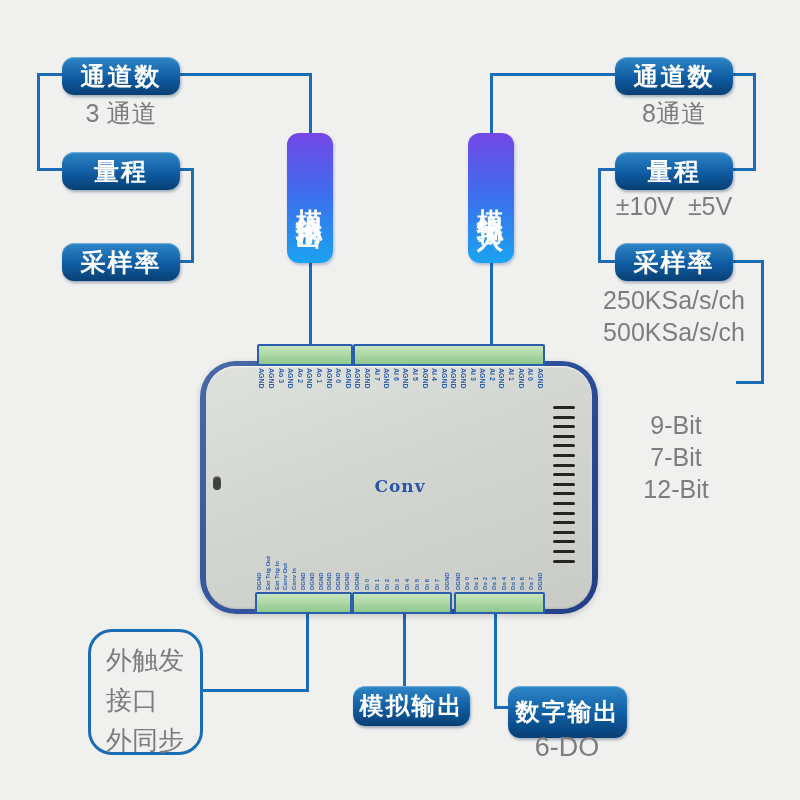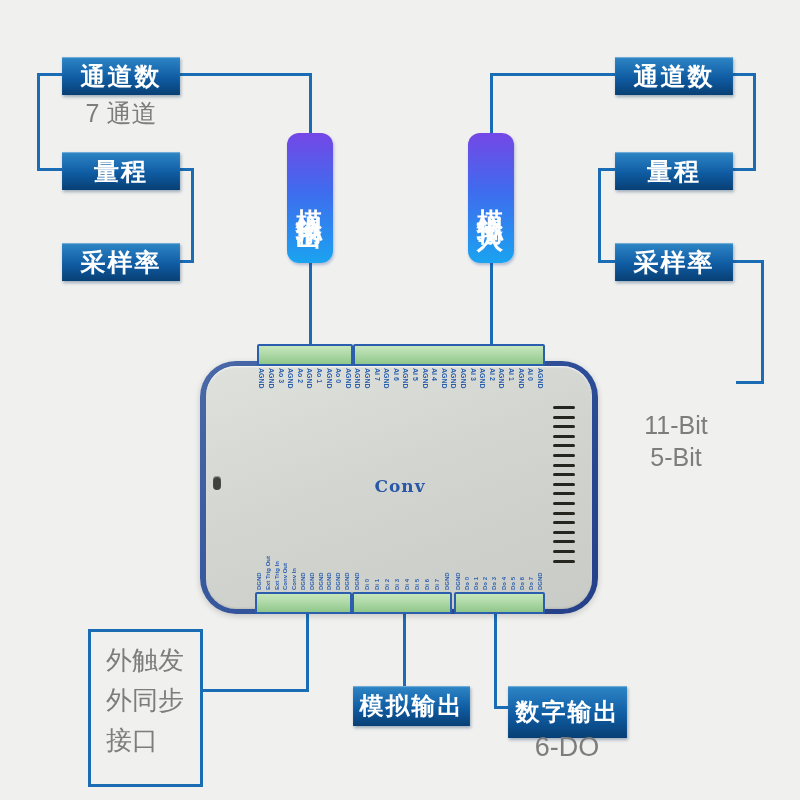--- a/index.html
+++ b/index.html
@@ -5,21 +5,21 @@
   html,body{margin:0;padding:0;}
   .canvas{
     position:relative;width:800px;height:800px;overflow:hidden;
     background:var(--bg,#f0f0ef);
     font-family:"Liberation Sans","DejaVu Sans",sans-serif;
   }
   .line{position:absolute;background:var(--line,#1a6cb5);}
   .pill{
     position:absolute;display:flex;align-items:center;justify-content:center;
     color:#fff;font-weight:700;font-size:25px;letter-spacing:2px;
-    border-radius:0;
+    border-radius:12px;
     background:linear-gradient(180deg,var(--pillTop,#2e86c6) 0%,#0f5ca3 55%,var(--pillBot,#083f74) 100%);
     box-shadow:inset 0 1px 1px rgba(255,255,255,.35),1px 2px 3px rgba(7,46,86,.35);
     z-index:6;
   }
   .value{
     position:absolute;color:var(--valueText,#7d7d7d);font-size:25px;
     text-align:center;white-space:pre;z-index:6;
   }
   .value-lines{position:absolute;color:var(--valueText,#7d7d7d);font-size:25px;text-align:center;z-index:6;}
   .value-lines div{line-height:32px;white-space:pre;}
@@ -105,40 +105,47 @@
   <div class="line" style="left:490px;top:262px;width:3px;height:84px;"></div>
   <div class="line" style="left:306px;top:610px;width:3px;height:82px;"></div>
   <div class="line" style="left:203px;top:689px;width:106px;height:3px;"></div>
   <div class="line" style="left:403px;top:610px;width:3px;height:78px;"></div>
   <div class="line" style="left:494px;top:610px;width:3px;height:99px;"></div>
   <div class="line" style="left:494px;top:706px;width:16px;height:3px;"></div>
 
   <div class="pill" style="left:62px;top:57px;width:118px;height:38px;">
     <span>通道数</span>
   </div>
-  <div class="value" style="left:41px;top:97px;width:160px;">7 通道</div>
+  <div class="value" style="left:41px;top:97px;width:160px;">3 通道</div>
   <div class="pill" style="left:62px;top:152px;width:118px;height:38px;">
     <span>量程</span>
   </div>
   <div class="pill" style="left:62px;top:243px;width:118px;height:38px;">
     <span>采样率</span>
   </div>
 
   <div class="pill" style="left:615px;top:57px;width:118px;height:38px;">
     <span>通道数</span>
   </div>
+  <div class="value" style="left:594px;top:97px;width:160px;">8通道</div>
   <div class="pill" style="left:615px;top:152px;width:118px;height:38px;">
     <span>量程</span>
   </div>
+  <div class="value" style="left:584px;top:192px;width:180px;">±10V  ±5V</div>
   <div class="pill" style="left:615px;top:243px;width:118px;height:38px;">
     <span>采样率</span>
   </div>
+  <div class="value-lines" style="left:584px;top:284px;width:180px;">
+      <div>250KSa/s/ch</div>
+      <div>500KSa/s/ch</div>
+    </div>
   <div class="value-lines" style="left:596px;top:409px;width:160px;">
-      <div>11-Bit</div>
-      <div>5-Bit</div>
+      <div>9-Bit</div>
+      <div>7-Bit</div>
+      <div>12-Bit</div>
     </div>
 
   <div class="banner" style="left:287px;top:133px;">模拟输出</div>
   <div class="banner" style="left:468px;top:133px;">模拟输入</div>
 
   <div class="device-frame"></div>
   <div class="device-panel"></div>
   <div class="logo">Conv</div>
   <div class="hole"></div>
   <div id="device-extra">
@@ -342,24 +349,24 @@
       <div class="vent" style="left: 553px; top: 492.4px;"></div>
       <div class="vent" style="left: 553px; top: 502px;"></div>
       <div class="vent" style="left: 553px; top: 511.6px;"></div>
       <div class="vent" style="left: 553px; top: 521.2px;"></div>
       <div class="vent" style="left: 553px; top: 530.8px;"></div>
       <div class="vent" style="left: 553px; top: 540.4px;"></div>
       <div class="vent" style="left: 553px; top: 550px;"></div>
       <div class="vent" style="left: 553px; top: 559.6px;"></div>
     </div>
 
-  <div class="trigger-box" style="left:88px;top:629px;width:115px;height:158px;">
+  <div class="trigger-box" style="left:88px;top:629px;width:115px;height:126px;border-radius:24px;">
       <div>外触发</div>
+      <div>接口</div>
       <div>外同步</div>
-      <div>接口</div>
     </div>
   <div class="pill" style="left:353px;top:686px;width:117px;height:40px;font-size:24px;">
     <span>模拟输出</span>
   </div>
   <div class="pill" style="left:508px;top:686px;width:119px;height:52px;font-size:24px;">
     <span>数字输出</span>
   </div>
   <div class="value" style="left:487px;top:732px;width:160px;font-size:27px;">6-DO</div>
 
 </div>

